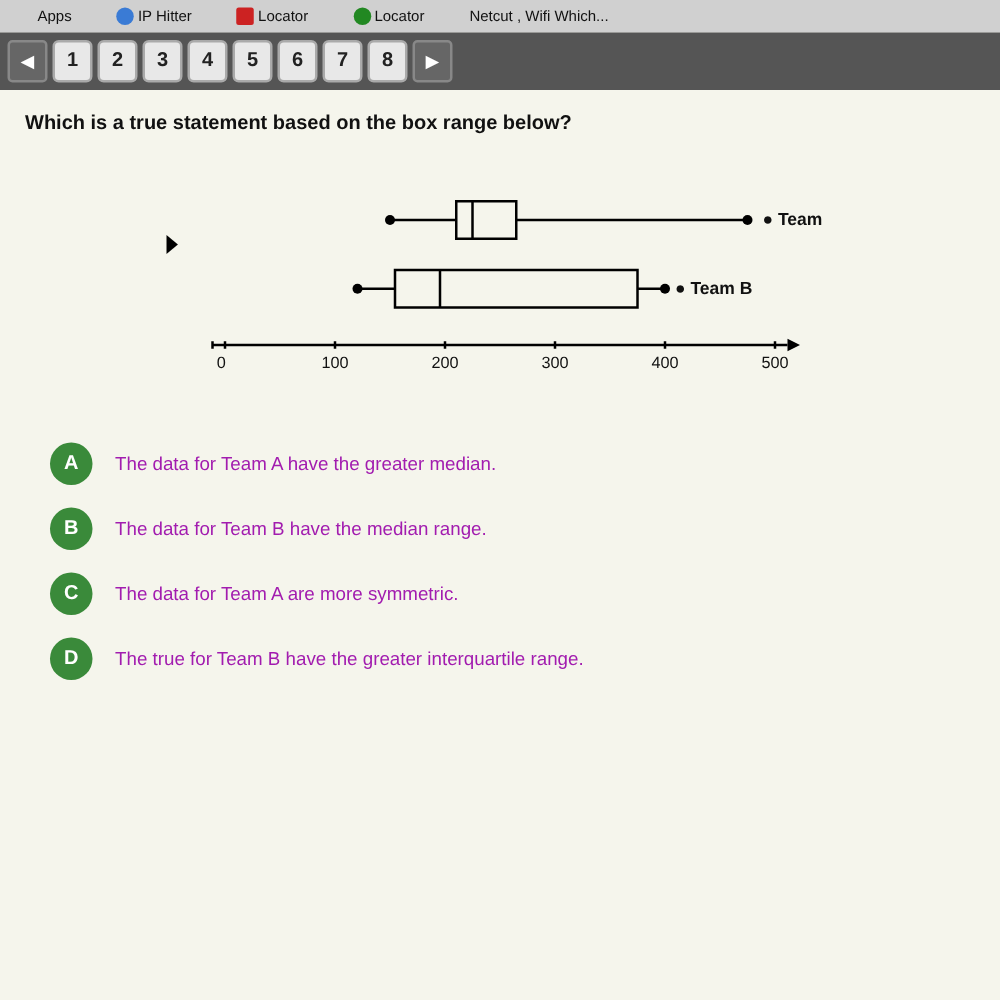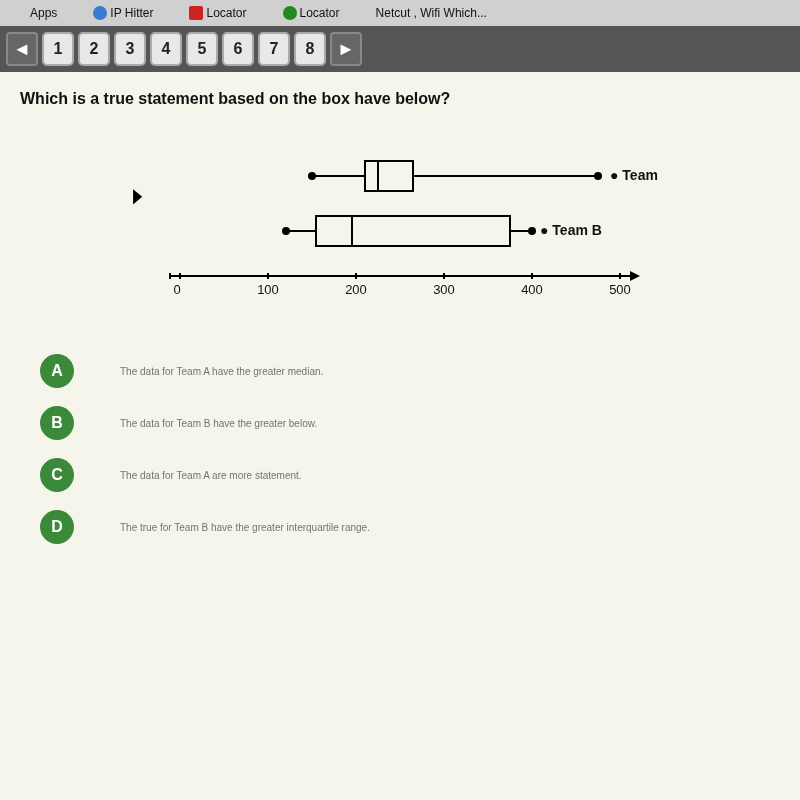--- a/index.html
+++ b/index.html
@@ -118,23 +118,22 @@
       display: flex;
       align-items: center;
       justify-content: center;
       font-weight: bold;
       font-size: 16px;
       color: white;
       flex-shrink: 0;
     }
     .badge-green { background: #3a8a3a; }
     .answer-label {
-      font-size: 10px;
-      color: #737373;
-      margin-left: 28px;
+      font-size: 15px;
+      color: #a21caf;
     }
   </style>
 </head>
 <body>
 
 <div class="bookmarks-bar">
   <span class="bookmark-item">
     <span>Apps</span>
   </span>
   <span class="bookmark-item">
@@ -186,21 +185,21 @@
     <span>►</span>
   </div>
 </div>
 
 <div class="main-content">
 
   <div style="position:relative; height:0;">
     <div style="position:absolute; top:95px; left:110px; font-size:20px; line-height:1; pointer-events:none; z-index:10; transform: scaleX(-0.6) scaleY(1);">◀</div>
   </div>
 
-  <div class="question-text">Which is a true statement based on the box have below?</div>
+  <div class="question-text">Which is a true statement based on the box range below?</div>
 
   <div class="boxplot-area">
     <svg width="520" height="200" viewBox="0 0 520 200">
 
       <line x1="172" y1="50" x2="172" y2="50" stroke="black" stroke-width="2"></line>
       <line x1="172" y1="47" x2="172" y2="53" stroke="black" stroke-width="2"></line>
       <circle cx="172" cy="50" r="4" fill="black"></circle>
 
       <line x1="172" y1="50" x2="225" y2="50" stroke="black" stroke-width="2"></line>
 
@@ -255,25 +254,25 @@
     </svg>
   </div>
 
   <div class="answer-choices">
     <div class="answer-row">
       <div class="answer-badge badge-green">A</div>
       <span class="answer-label">The data for Team A have the greater median.</span>
     </div>
     <div class="answer-row">
       <div class="answer-badge badge-green">B</div>
-      <span class="answer-label">The data for Team B have the greater below.</span>
+      <span class="answer-label">The data for Team B have the median range.</span>
     </div>
     <div class="answer-row">
       <div class="answer-badge badge-green">C</div>
-      <span class="answer-label">The data for Team A are more statement.</span>
+      <span class="answer-label">The data for Team A are more symmetric.</span>
     </div>
     <div class="answer-row">
       <div class="answer-badge badge-green">D</div>
       <span class="answer-label">The true for Team B have the greater interquartile range.</span>
     </div>
   </div>
 
 </div>
 
 </body></html>

